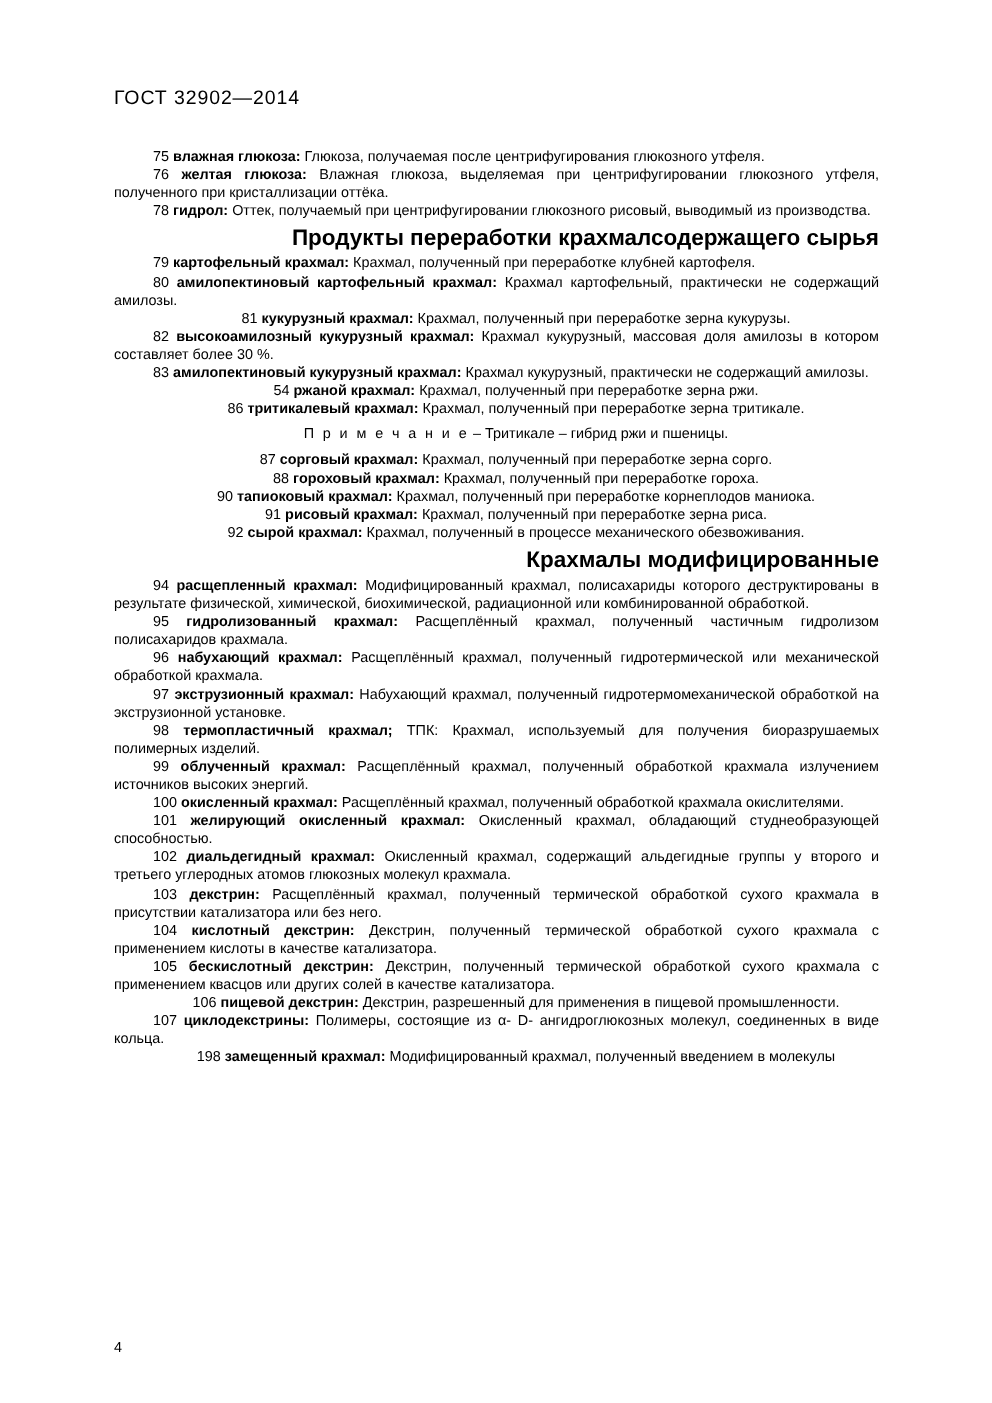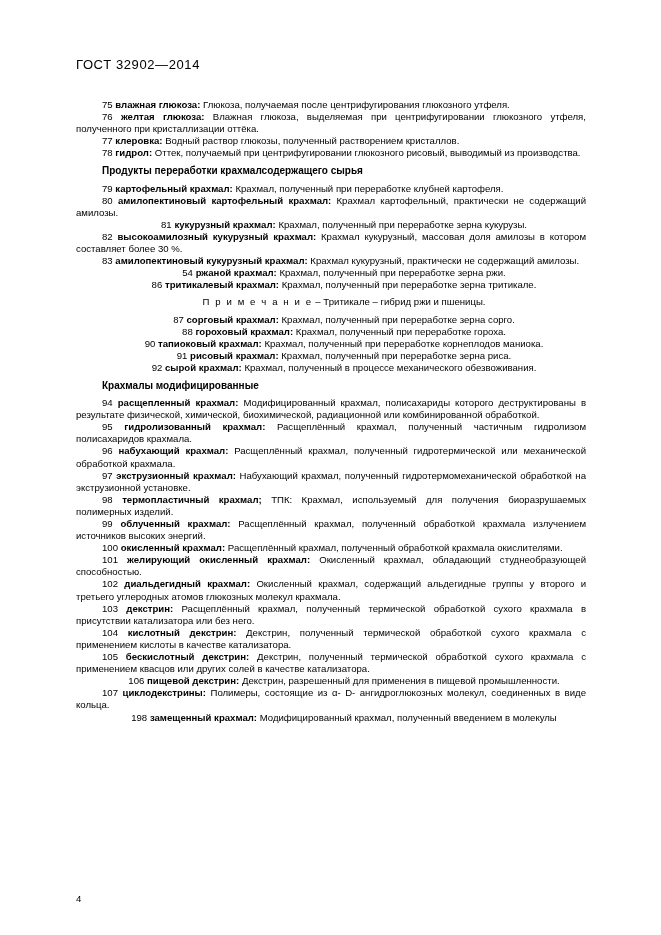--- a/index.html
+++ b/index.html
@@ -49,25 +49,25 @@
     text-justify: inter-word;
   }
   .para.nonjust {
     text-align: center;
   }
   .term {
     font-weight: bold;
   }
   .section-title {
     font-family: "Liberation Sans", sans-serif;
-    font-size: 10px;
+    font-size: 15px;
     font-weight: bold;
     text-indent: 26px;
     margin: 6px 0 5px 0;
-    text-align: left;
+    text-align: right;
   }
   .note {
     text-indent: 26px;
     margin: 5px 0 5px 0;
     text-align: center;
     letter-spacing: 0px;
   }
   .note .sp {
     letter-spacing: 1.6px;
   }
@@ -83,21 +83,20 @@
 <body>
 
 <div class="page">
 
   <div class="header">ГОСТ 32902—2014</div>
 
   <div class="content">
 
     <p class="para"><span>75</span> <span class="term">влажная глюкоза:</span><span> Глюкоза, получаемая после центрифугирования глюкозного утфеля.</span></p>
     <p class="para"><span>76</span> <span class="term">желтая   глюкоза:</span><span> Влажная глюкоза, выделяемая при центрифугировании глюкозного утфеля, полученного при кристаллизации оттёка.</span></p>
-    <p class="para"><span>77</span> <span class="term">клеровка:</span><span> Водный раствор глюкозы, полученный растворением кристаллов.</span></p>
     <p class="para"><span>78</span> <span class="term">гидрол:</span><span> Оттек, получаемый при центрифугировании глюкозного рисовый, выводимый из производства.</span></p>
 
     <div class="section-title">Продукты переработки крахмалсодержащего сырья</div>
 
     <p class="para"><span>79</span> <span class="term">картофельный крахмал:</span><span> Крахмал, полученный при переработке клубней картофеля.</span></p>
     <p class="para"><span>80</span> <span class="term">амилопектиновый   картофельный   крахмал:</span><span> Крахмал  картофельный,  практически  не содержащий амилозы.</span></p>
     <p class="para nonjust"><span>81</span> <span class="term">кукурузный крахмал:</span><span> Крахмал, полученный при переработке зерна кукурузы.</span></p>
     <p class="para"><span>82</span> <span class="term">высокоамилозный кукурузный крахмал:</span><span> Крахмал кукурузный, массовая доля амилозы в котором составляет более 30 %.</span></p>
     <p class="para"><span>83</span> <span class="term">амилопектиновый кукурузный крахмал:</span><span> Крахмал кукурузный, практически не содержащий амилозы.</span></p>
     <p class="para nonjust"><span>54</span> <span class="term">ржаной крахмал:</span><span> Крахмал, полученный при переработке зерна ржи.</span></p>

